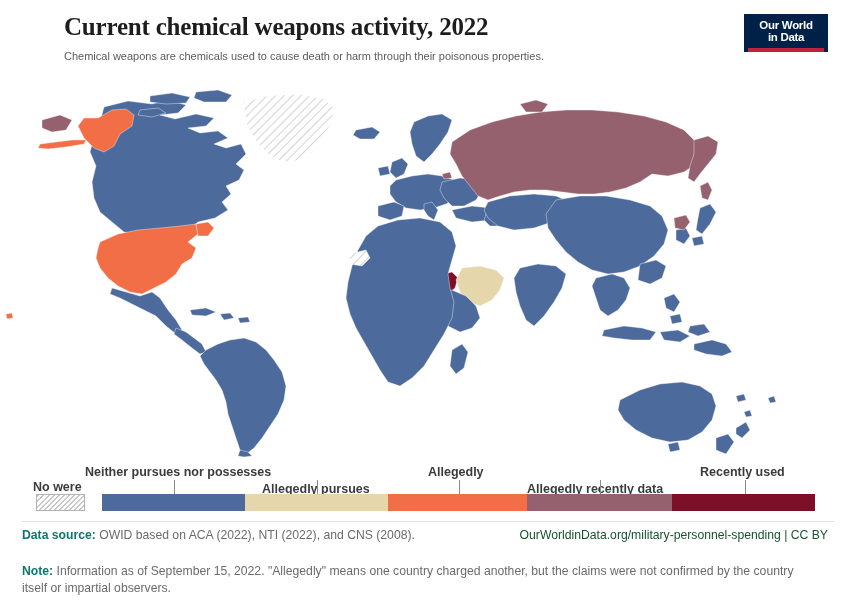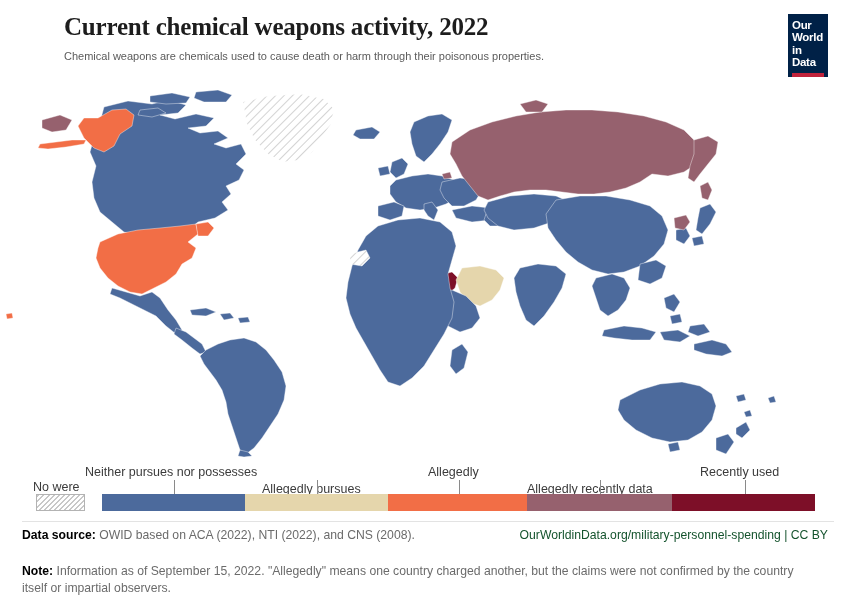--- a/index.html
+++ b/index.html
@@ -39,25 +39,25 @@
     margin: 7px 0 0 0;
     line-height: 1.35;
     font-weight: 400;
   }
 
   
   .owid-logo {
     position: absolute;
     right: 22px;
     top: 14px;
-    width: 40px;
+    width: 84px;
     background: #002147;
     padding: 5px 4px 0 4px;
     box-sizing: border-box;
-    text-align: left;
+    text-align: center;
     line-height: 1.08;
   }
   .owid-logo .l1, .owid-logo .l2 {
     color: #ffffff;
     font-size: 11.5px;
     font-weight: 700;
     display: block;
     letter-spacing: -0.3px;
   }
   .owid-logo .bar {
@@ -83,20 +83,21 @@
     left: 0;
     top: 458px;
     width: 850px;
     height: 62px;
   }
   .legend-label {
     position: absolute;
     font-size: 12.5px;
     color: #3b3b3b;
     white-space: nowrap;
+    font-weight: bold;
   }
   .legend-tick {
     position: absolute;
     width: 1px;
     background: #8a8a8a;
   }
   .nodata-swatch {
     position: absolute;
     left: 36px;
     top: 36px;
@@ -129,21 +130,21 @@
     left: 0; right: 0; top: -6px;
     height: 1px;
     background: #e3e3e3;
   }
   .foot-row {
     position: relative;
     font-size: 12.2px;
     color: #6b6b6b;
     line-height: 1.45;
   }
-  .foot-row b { color: #000000; font-weight: 700; }
+  .foot-row b { color: #0f766e; font-weight: 700; }
   .foot-right {
     position: absolute;
     right: 6px;
     top: 0;
     font-size: 12.2px;
     color: #14532d;
     white-space: nowrap;
   }
   .foot-note { margin-top: 18px; max-width: 790px; }
 </style>

